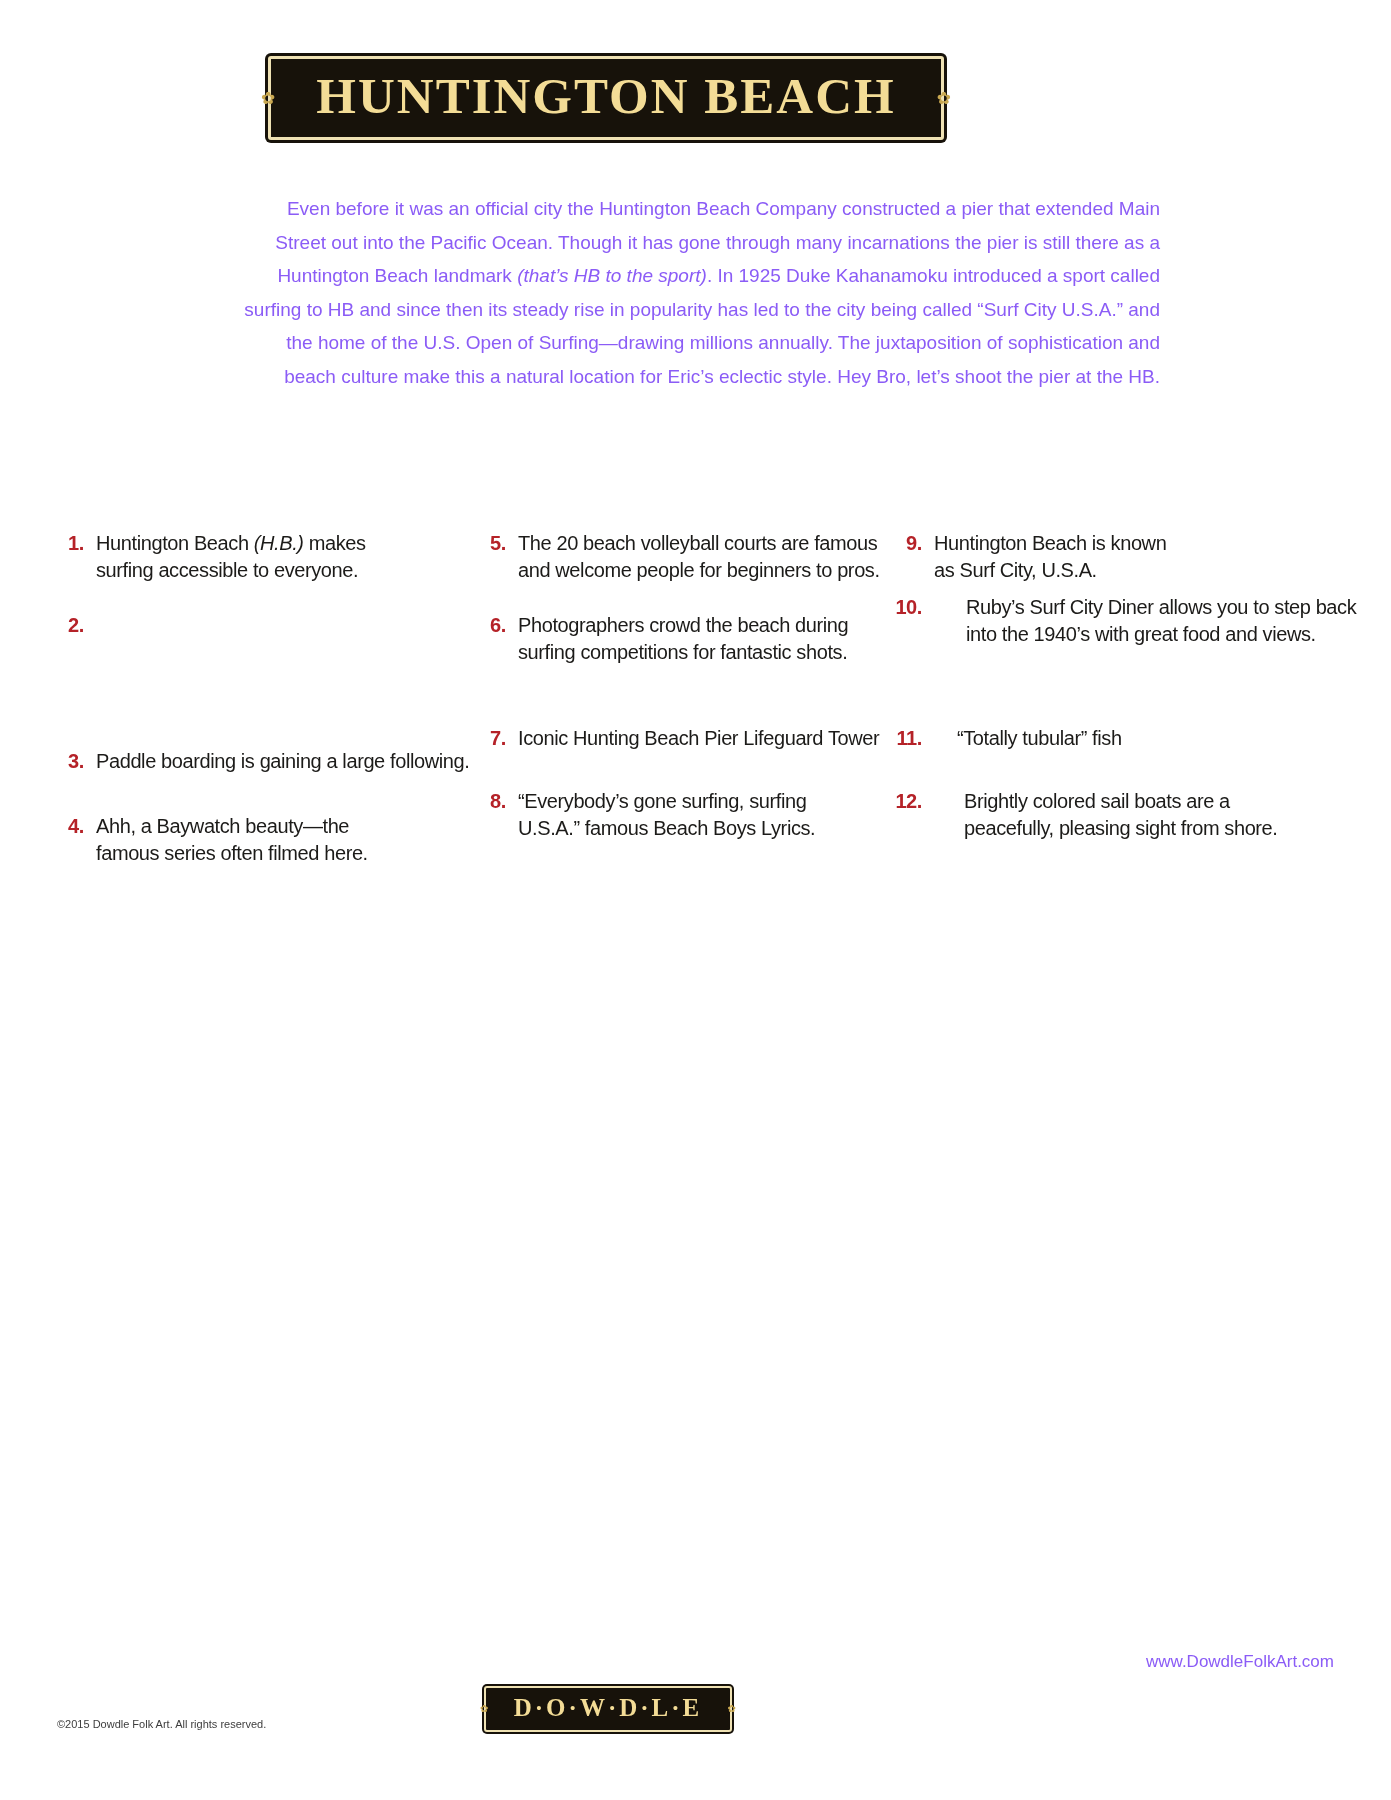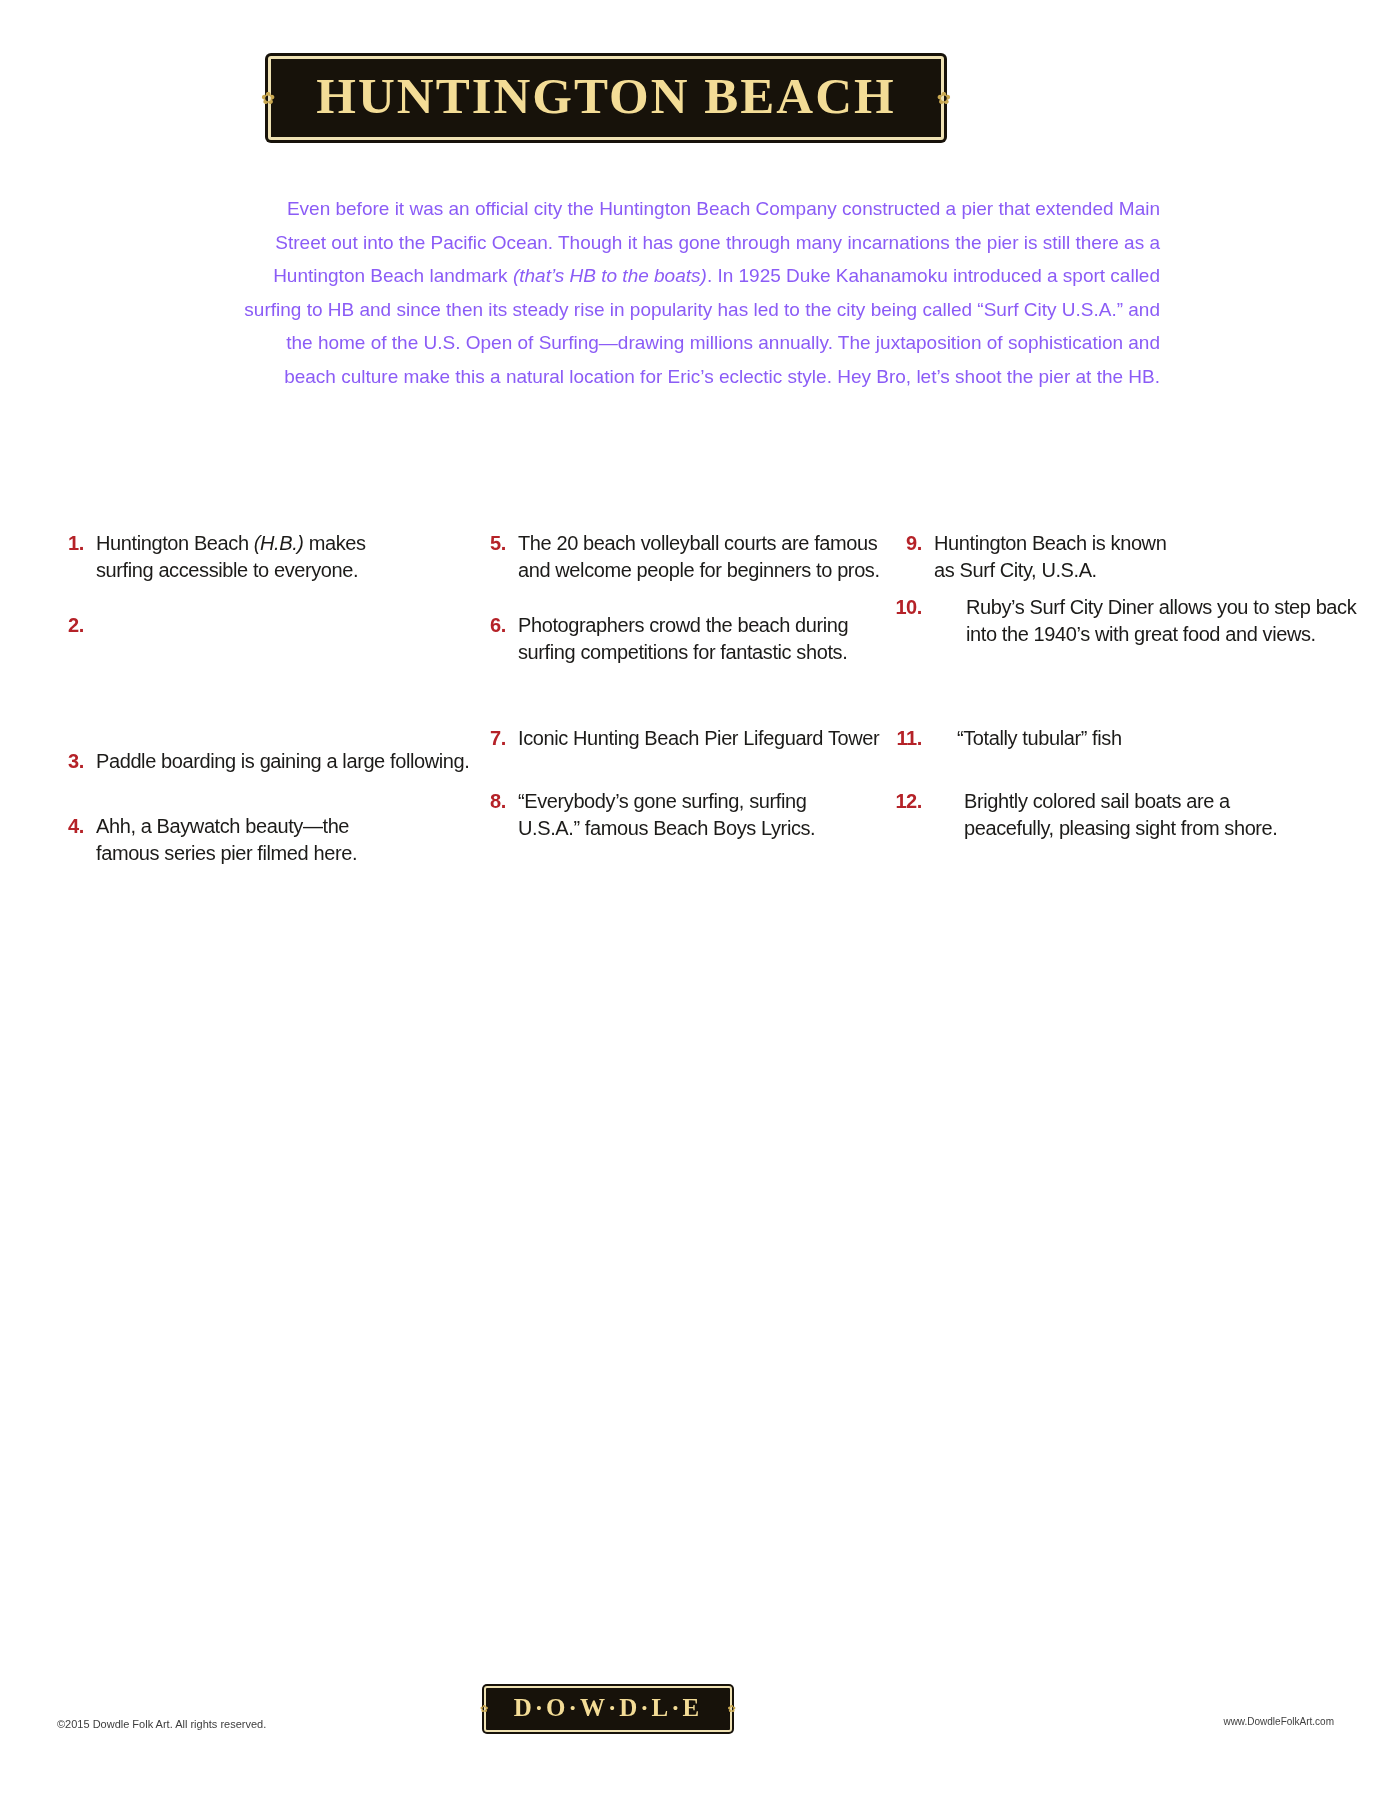--- a/index.html
+++ b/index.html
@@ -82,38 +82,38 @@
   #footer-logo-text {
     font-family:"Liberation Serif", serif; font-weight:bold;
     font-size:25px; letter-spacing:3px; color:#f3dc96; white-space:nowrap;
     padding-bottom:2px;
   }
   #copyright-text {
     position:absolute; left:57px; top:1718px;
     font-size:11px; color:#3d3d3d;text-align:center;
   }
   #website-url {
-    position:absolute; right:57px; top:1716px;
-    font-size:10px; color:#404040;
+    position:absolute; right:57px; top:1652px;
+    font-size:17px; color:#8b5cf6;
   }
 </style>
 </head>
 <body>
 
 <div class="plaque" id="title-plaque">
   <span class="end-cap left"></span>
   <span class="end-cap right"></span>
   <span class="ornament left">✿</span>
   <span class="ornament right">✿</span>
   <span id="title-text">HUNTINGTON BEACH</span>
 </div>
 
 <p id="intro"><span>Even before it was an official city the Huntington Beach Company constructed a pier that extended Main
 Street out into the Pacific Ocean. Though it has gone through many incarnations the pier is still there as a
-Huntington Beach landmark </span><i>(that’s HB to the boats)</i><span>. In 1925 Duke Kahanamoku introduced a sport called
+Huntington Beach landmark </span><i>(that’s HB to the sport)</i><span>. In 1925 Duke Kahanamoku introduced a sport called
 surfing to HB and since then its steady rise in popularity has led to the city being called “Surf City U.S.A.” and
 the home of the U.S. Open of Surfing—drawing millions annually. The juxtaposition of sophistication and
 beach culture make this a natural location for Eric’s eclectic style. Hey Bro, let’s shoot the pier at the HB.</span></p>
 
 <div id="feature-list">
 
   <div class="col" id="col1">
     <div class="item c1-0">
       <span class="num">1.</span>
       <span class="txt"><span>Huntington Beach </span><i>(H.B.)</i><span> makes
@@ -122,21 +122,21 @@
     <div class="item c1-1">
       <span class="num">2.</span>
     </div>
     <div class="item c1-2">
       <span class="num">3.</span>
       <span class="txt">Paddle boarding is gaining a large following.</span>
     </div>
     <div class="item c1-3">
       <span class="num">4.</span>
       <span class="txt">Ahh, a Baywatch beauty—the
-famous series pier filmed here.</span>
+famous series often filmed here.</span>
     </div>
   </div>
 
   <div class="col" id="col2">
     <div class="item c2-0">
       <span class="num">5.</span>
       <span class="txt">The 20 beach volleyball courts are famous
 and welcome people for beginners to pros.</span>
     </div>
     <div class="item c2-1">

